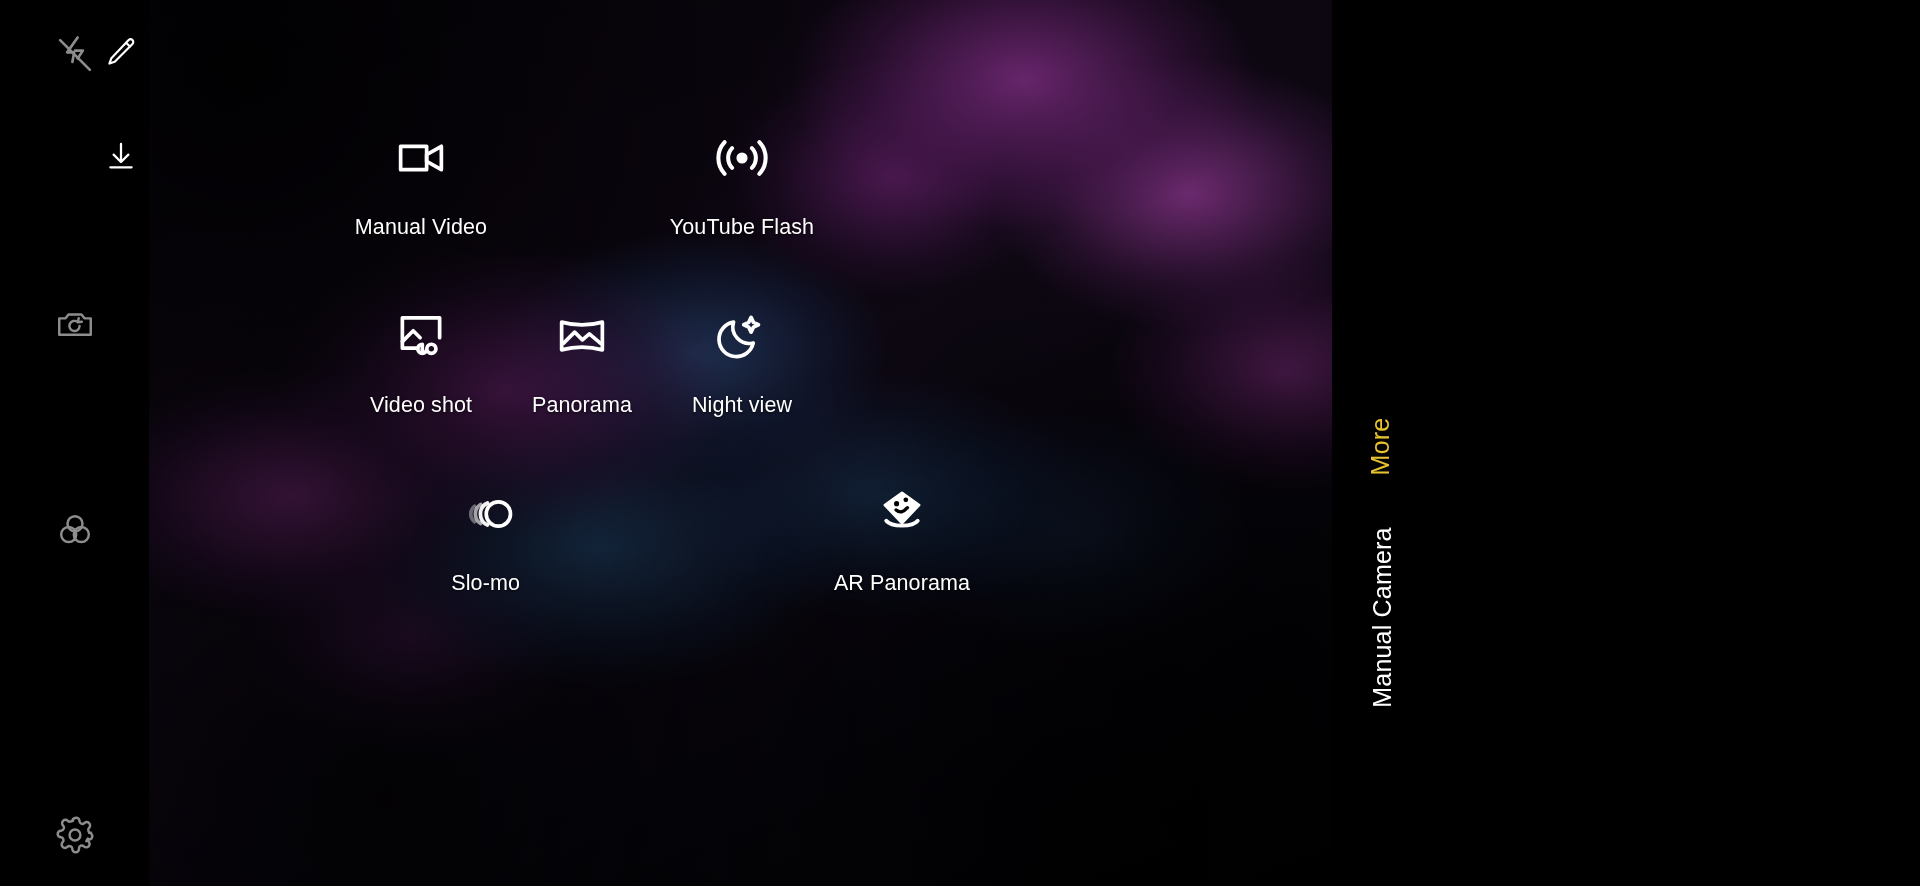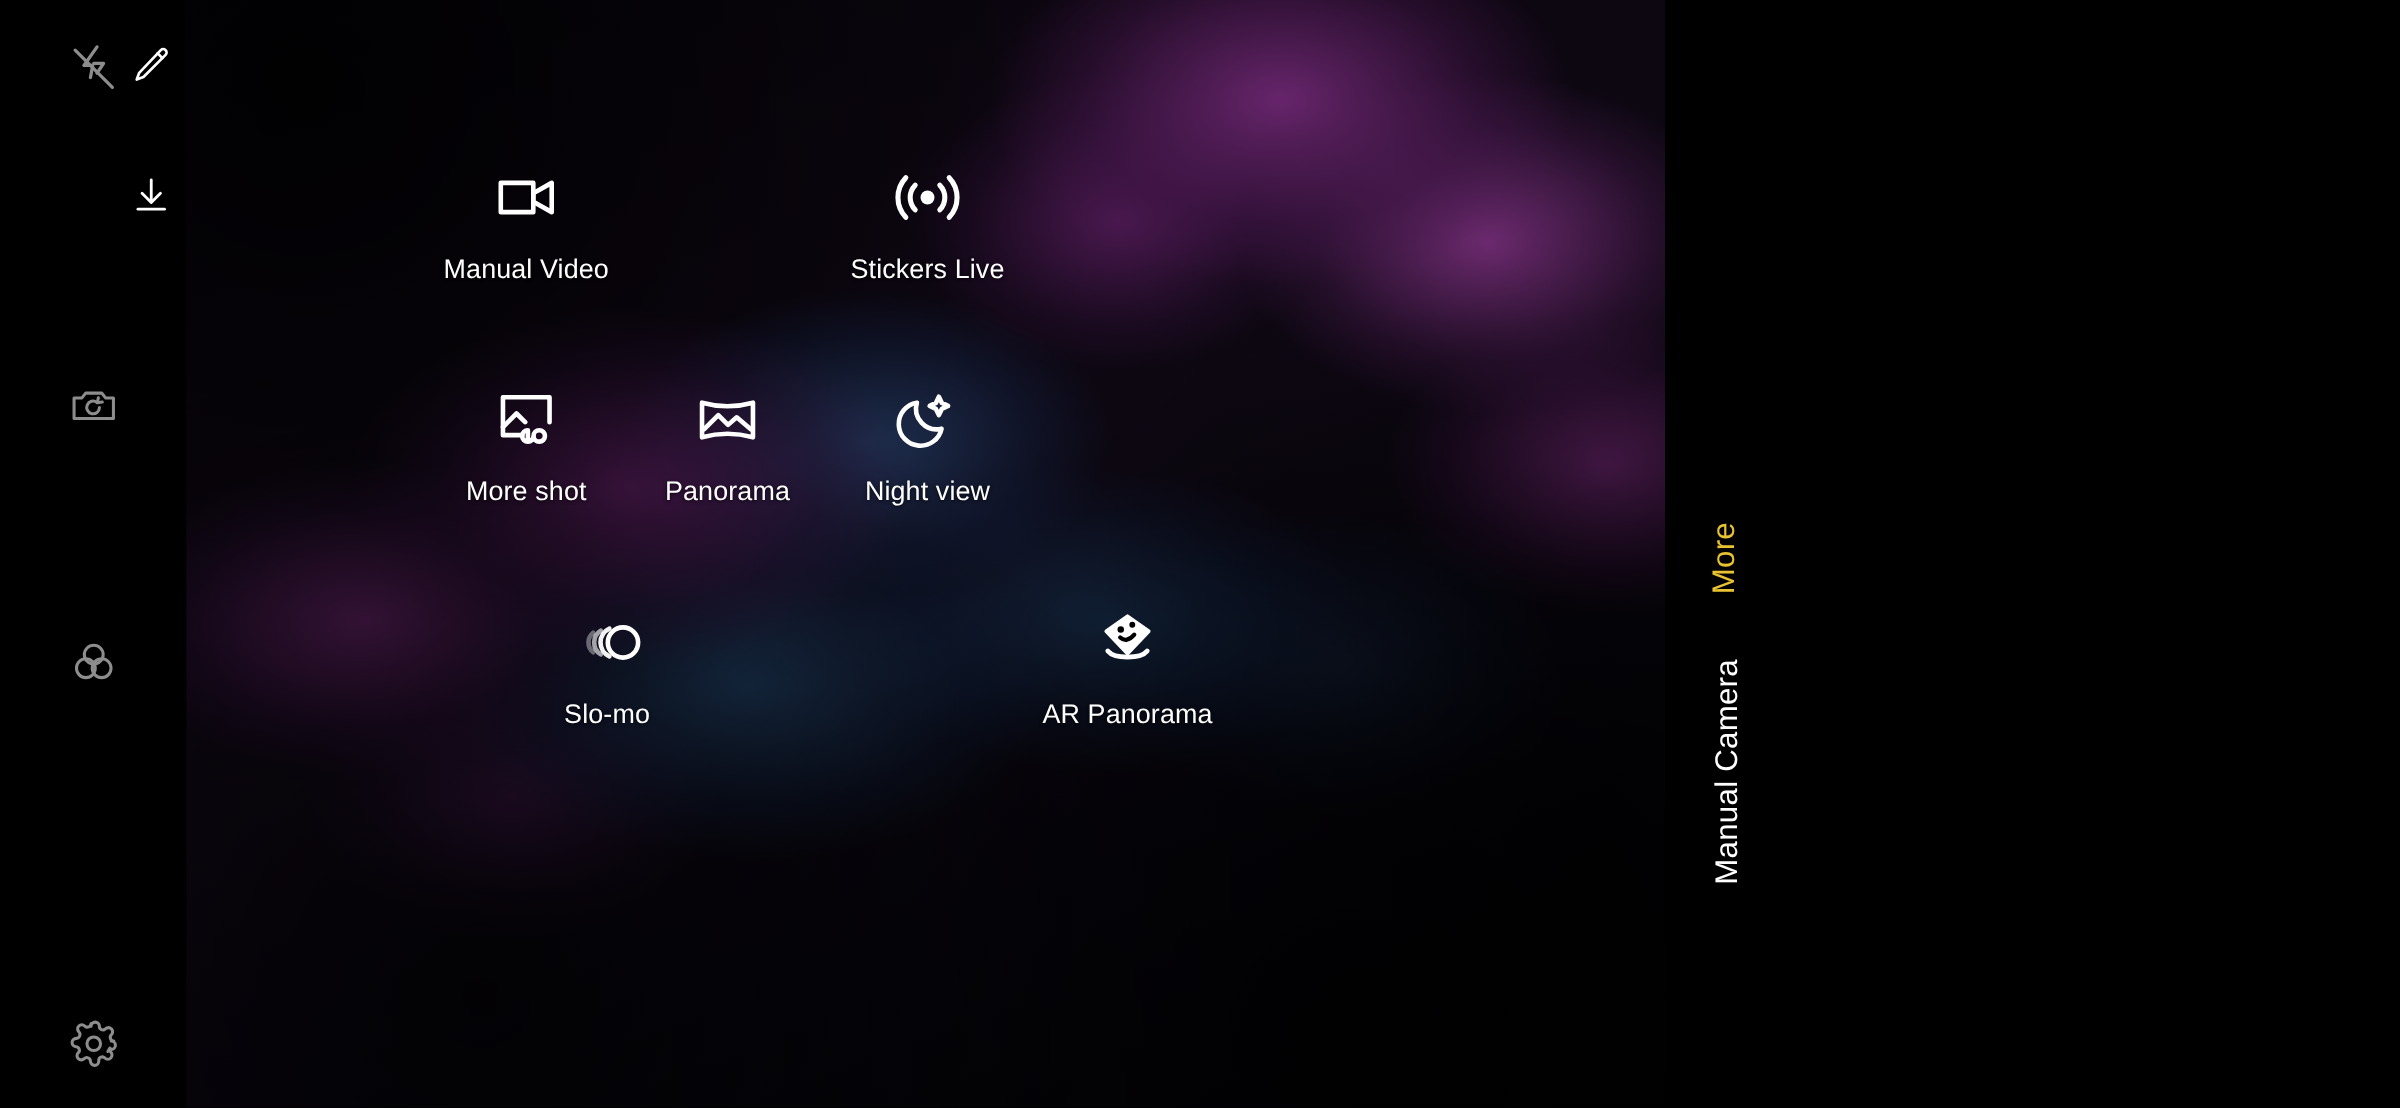--- a/index.html
+++ b/index.html
@@ -89,21 +89,21 @@
     align-items: center;
   }
   .mode-icon {
     height: 60px;
     display: flex;
     align-items: center;
     justify-content: center;
   }
   .mode-icon svg { display: block; }
   .mode-label {
-    margin-top: 14px;
+    margin-top: 26px;
     color: #ffffff;
     font-size: 21.5px;
     line-height: 26px;
     text-align: center;
     letter-spacing: 0.1px;
     text-shadow: 0 1px 3px rgba(0,0,0,0.75);
     white-space: pre-line;
   }
 
   
@@ -252,32 +252,32 @@
     <div class="mode-item" style="left:493px; top:128px;">
       <div class="mode-icon">
         <svg width="60" height="52" viewBox="0 0 28 24" fill="none" stroke="#ffffff" stroke-width="1.9" stroke-linecap="round">
           <circle cx="14" cy="12" r="2.6" fill="#ffffff" stroke="none"></circle>
           <path d="M9.4 7.4 a6.6 6.6 0 0 0 0 9.2"></path>
           <path d="M18.6 7.4 a6.6 6.6 0 0 1 0 9.2"></path>
           <path d="M5.9 4.6 a10.8 10.8 0 0 0 0 14.8"></path>
           <path d="M22.1 4.6 a10.8 10.8 0 0 1 0 14.8"></path>
         </svg>
       </div>
-      <div class="mode-label">Stickers Live</div>
+      <div class="mode-label">YouTube Flash</div>
     </div>
 
     <div class="mode-item" style="left:172px; top:306px;">
       <div class="mode-icon">
         <svg width="52" height="52" viewBox="0 0 24 24" fill="none" stroke="#ffffff" stroke-width="1.7" stroke-linecap="round" stroke-linejoin="round">
           <polyline points="20.6,12.8 20.6,3.6 3.4,3.6 3.4,17.6 10.6,17.6"></polyline>
           <polyline points="3.4,14.6 8.4,9.6 11.6,12.8"></polyline>
           <path d="M12.6 15.8a2.1 2.1 0 1 0 2.1 2.1 2.1 2.1 0 0 1 2.1-2.1 2.1 2.1 0 1 1 0 4.2 2.1 2.1 0 0 1-2.1-2.1 2.1 2.1 0 0 1-2.1 2.1z"></path>
         </svg>
       </div>
-      <div class="mode-label">More shot</div>
+      <div class="mode-label">Video shot</div>
     </div>
 
     <div class="mode-item" style="left:493px; top:306px;">
       <div class="mode-icon">
         <svg width="52" height="52" viewBox="0 0 24 24" fill="none" stroke="#ffffff" stroke-width="1.7" stroke-linecap="round" stroke-linejoin="round">
           <path d="M17.2 15.2A7.6 7.6 0 0 1 8.1 5.6a8 8 0 1 0 9.1 9.6z"></path>
           <path d="M16.2 3.4 l1.1 2.3 2.3 1.1 -2.3 1.1 -1.1 2.3 -1.1 -2.3 -2.3 -1.1 2.3 -1.1 z"></path>
         </svg>
       </div>
       <div class="mode-label">Night view</div>

